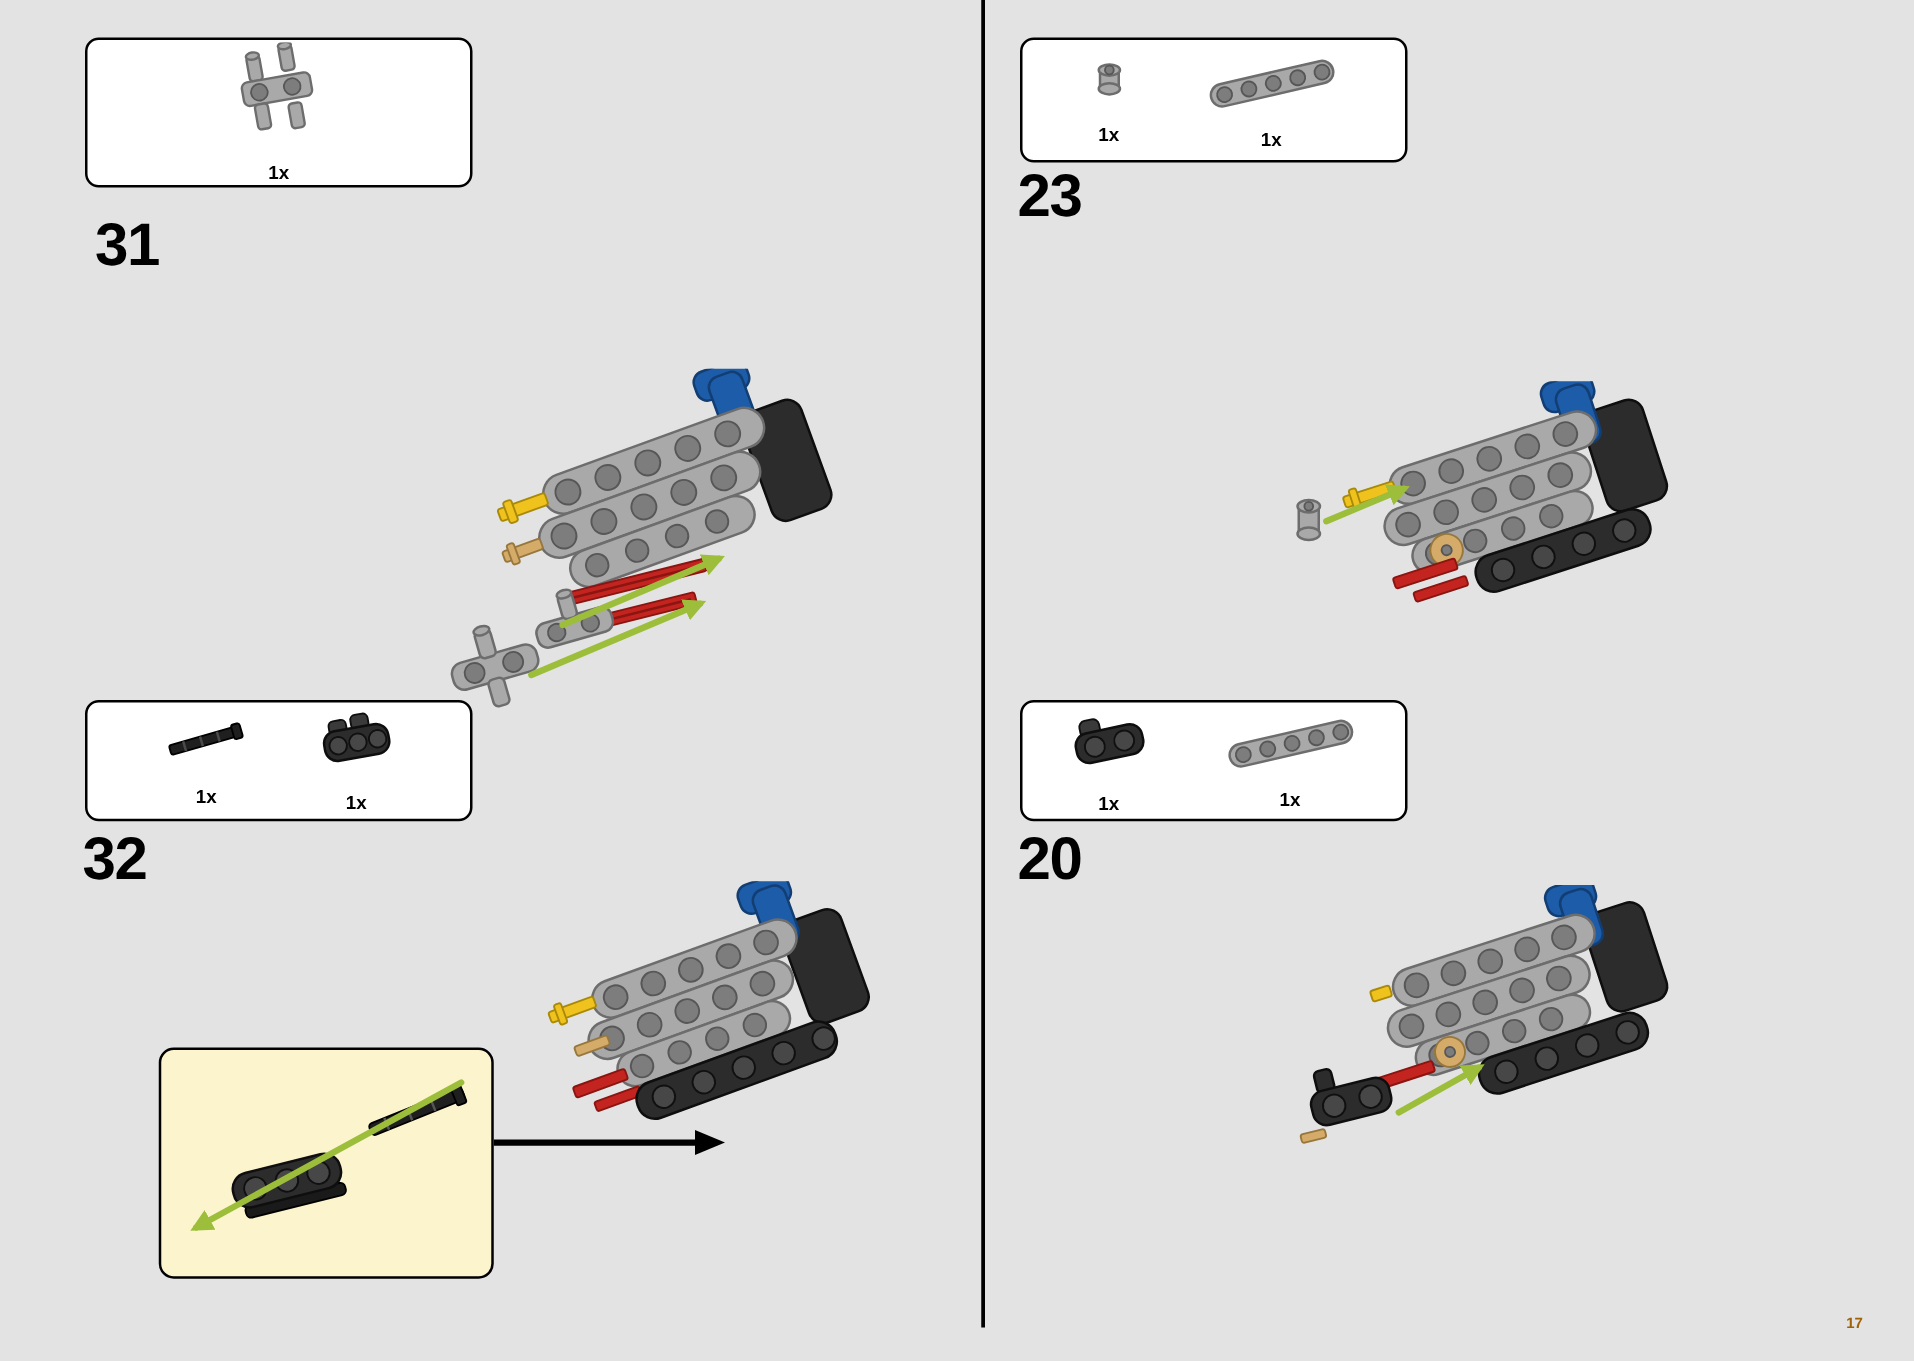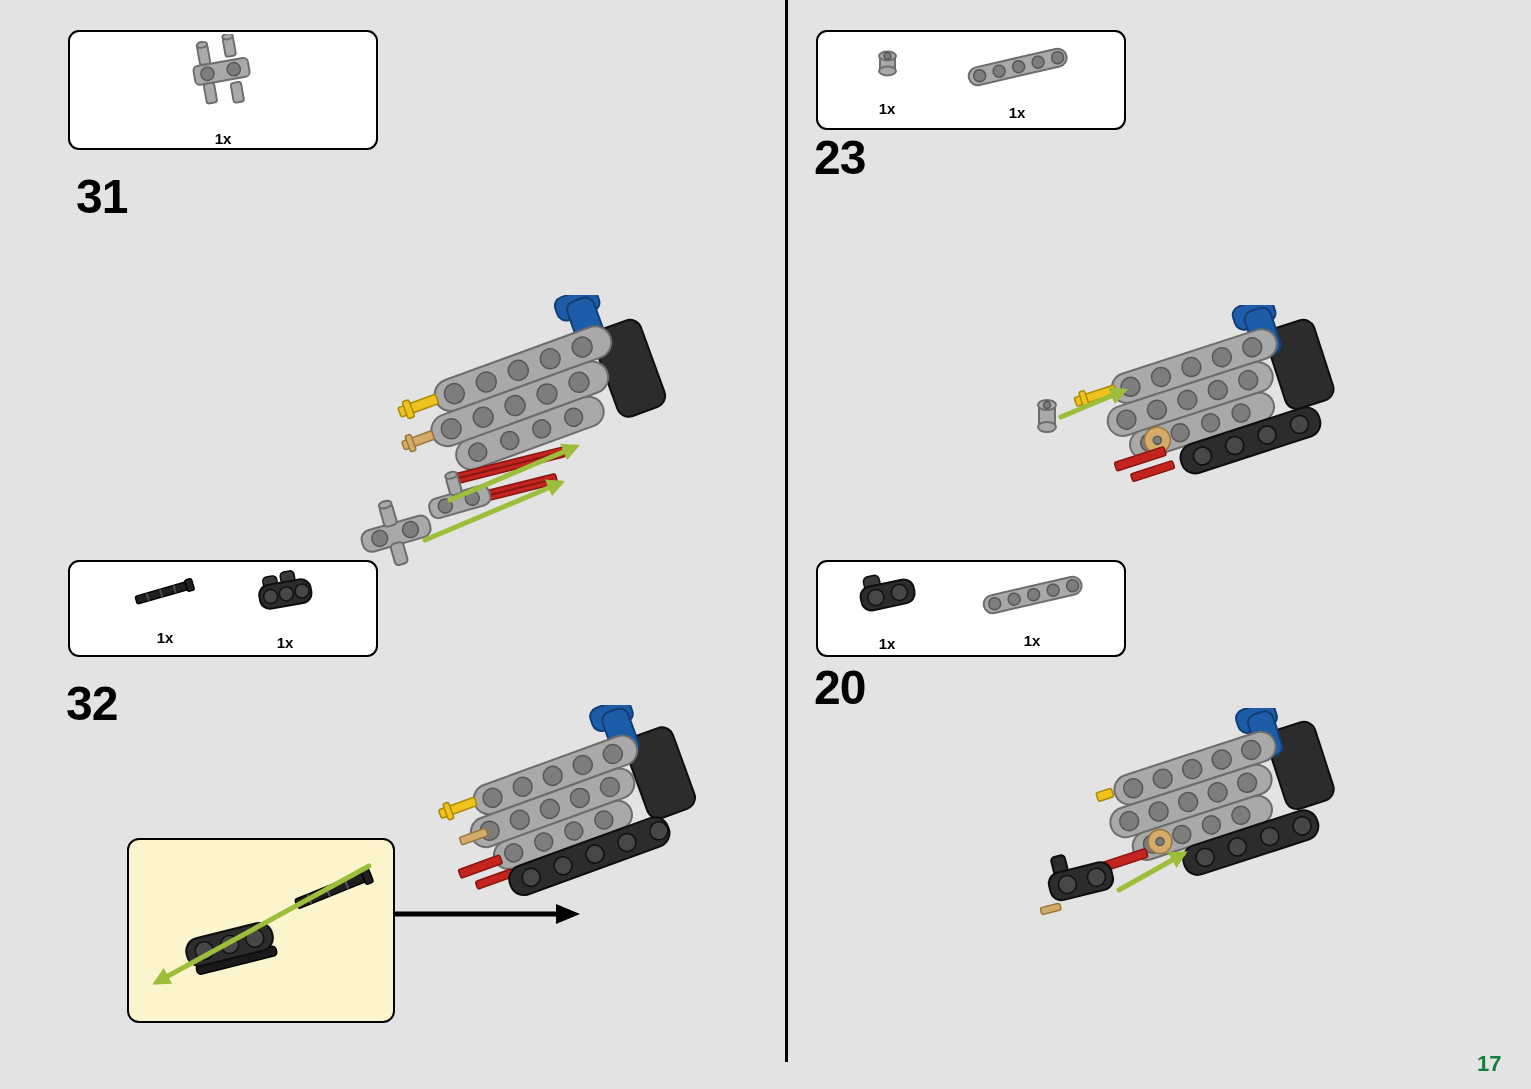--- a/index.html
+++ b/index.html
@@ -16,21 +16,21 @@
     display:flex;align-items:center;justify-content:center;gap:52px;
     box-sizing:border-box;
   }
   .part{display:flex;flex-direction:column;align-items:center;}
   .qty{font-weight:bold;font-size:15px;color:#000;margin-top:16px;}
   .step-number{font-size:48px;font-weight:bold;color:#000;letter-spacing:-1px;line-height:1;}
   .callout{
     background:#fcf4cd;border:2px solid #000;border-radius:12px;
     box-sizing:border-box;
   }
-  .page-num{font-size:22px;font-weight:bold;color:#15803d;}
+  .page-num{font-size:12px;font-weight:bold;color:#a16207;}
   
   .c-gray{fill:#a9a9a9;stroke:#6d6d6d;stroke-width:2;}
   .hole{fill:#7d7d7d;stroke:#575757;stroke-width:1.5;}
   .c-black{fill:#2c2c2c;stroke:#0e0e0e;stroke-width:2;}
   .hole-b{fill:#474747;stroke:#101010;stroke-width:1.5;}
   .c-blue{fill:#1d5ca8;stroke:#123e73;stroke-width:2;}
   .c-red{fill:#c3241f;stroke:#8a1511;stroke-width:1.5;}
   .c-yellow{fill:#f0c21d;stroke:#a98a08;stroke-width:1.5;}
   .c-tan{fill:#d4ab69;stroke:#98773c;stroke-width:1.5;}
   .c-blk-axle{fill:#1f1f1f;stroke:#000;stroke-width:1.5;}
@@ -139,21 +139,21 @@
         <rect x="30" y="6" width="14" height="12" rx="4" fill="#3a3a3a" stroke="#0e0e0e" stroke-width="1.5"></rect>
         <rect class="c-black" x="6" y="16" width="52" height="24" rx="10"></rect>
         <circle class="hole-b" cx="17" cy="28" r="7"></circle>
         <circle class="hole-b" cx="33" cy="28" r="7"></circle>
         <circle class="hole-b" cx="49" cy="28" r="7"></circle>
       </g>
     </svg>
     <span class="qty">1x</span>
   </div>
 </div>
-<div class="abs step-number" style="left:66px;top:680px;">32</div>
+<div class="abs step-number" style="left:66px;top:664px;">32</div>
 
 <div class="abs callout" style="left:127px;top:838px;width:268px;height:185px;">
   <svg width="264" height="181" viewBox="0 0 264 181" style="display:block;">
     <defs>
       <marker id="agc" markerUnits="userSpaceOnUse" markerWidth="18" markerHeight="18" viewBox="0 0 10 10" refX="7" refY="5" orient="auto">
         <path d="M0,0 L10,5 L0,10 z" fill="#9cbe3a"></path>
       </marker>
     </defs>
     <g transform="rotate(-22 205 48)">
       <rect class="c-blk-axle" x="164" y="44" width="80" height="10" rx="3"></rect>

